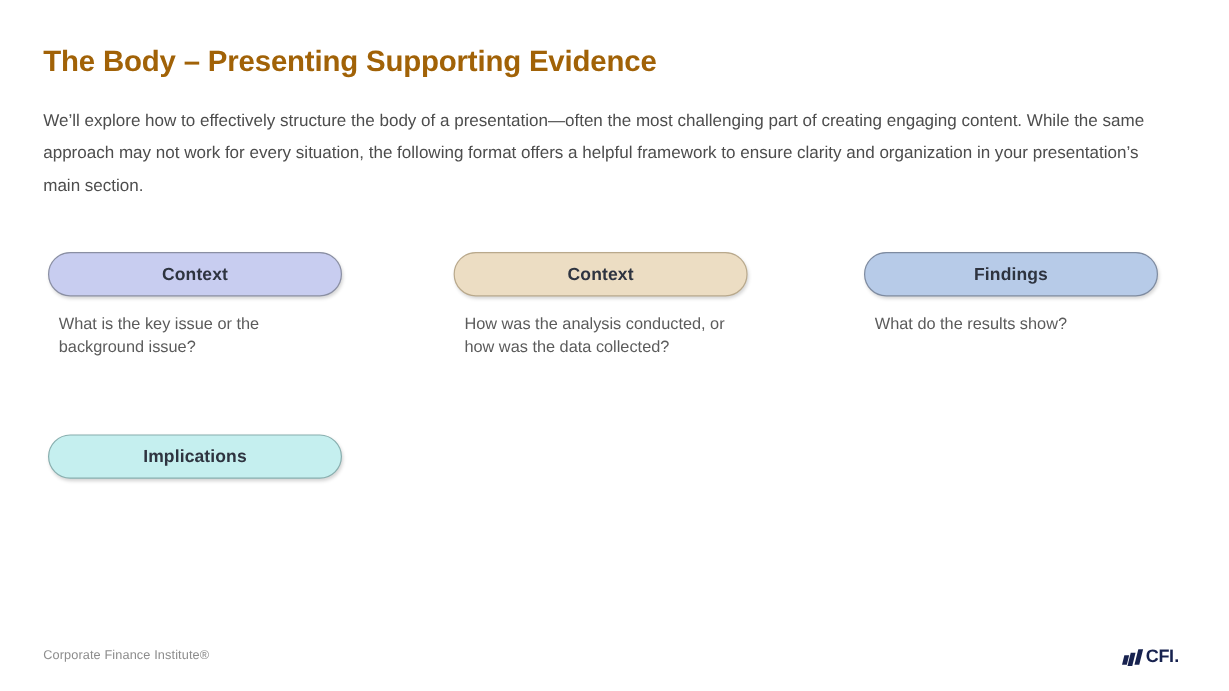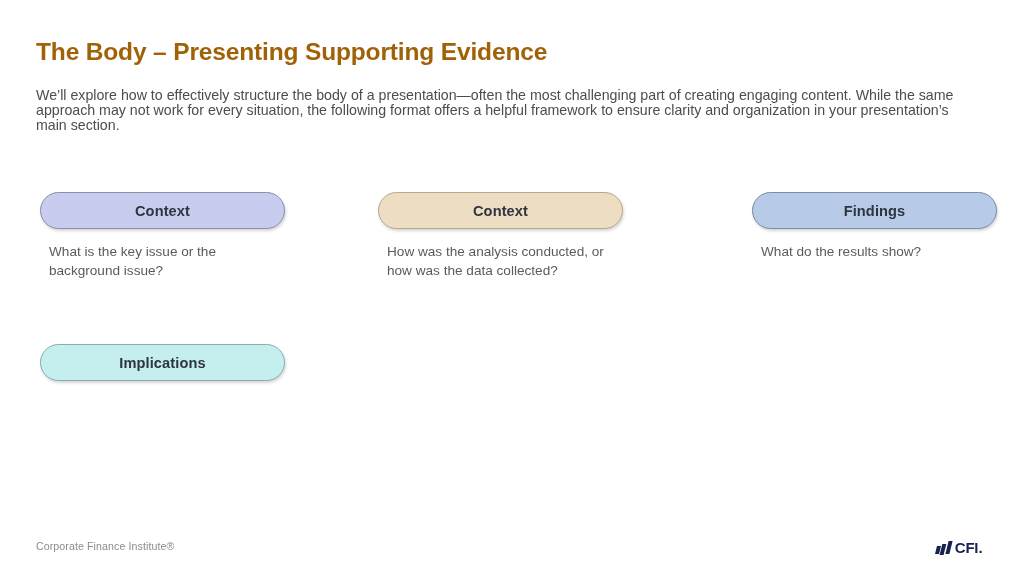--- a/index.html
+++ b/index.html
@@ -34,53 +34,54 @@
     white-space: nowrap;
   }
 
   
   .intro {
     position: absolute;
     left: 36px;
     top: 88px;
     width: 940px;
     font-size: 14.2px;
-    line-height: 15px;
+    line-height: 27px;
     color: #4d4d4d;
   }
 
   
   .cards {
     position: absolute;
     left: 0;
     top: 0;
     width: 1024px;
     height: 576px;
     pointer-events: none;
   }
   .card {
     position: absolute;
     width: 245px;
     pointer-events: auto;
   }
   .card.col0 { left: 40px; }
   .card.col1 { left: 378px; }
-  .card.col2 { left: 752px; }
+  .card.col2 { left: 720px; }
   .card.row0 { top: 192px; }
   .card.row1 { top: 344px; }
 
   .pill {
     height: 37px;
     border-radius: 19px;
     border: 1px solid #8a8fa3;
     box-shadow: 1px 2px 3px rgba(0,0,0,0.17);
     display: flex;
     align-items: center;
     justify-content: center;
     box-sizing: border-box;
+    margin-top: 18px;
   }
   .pill-label {
     font-size: 14.6px;
     font-weight: bold;
     color: #2e3440;
     letter-spacing: 0.1px;
   }
   .card-caption {
     margin-top: 14px;
     padding-left: 9px;

